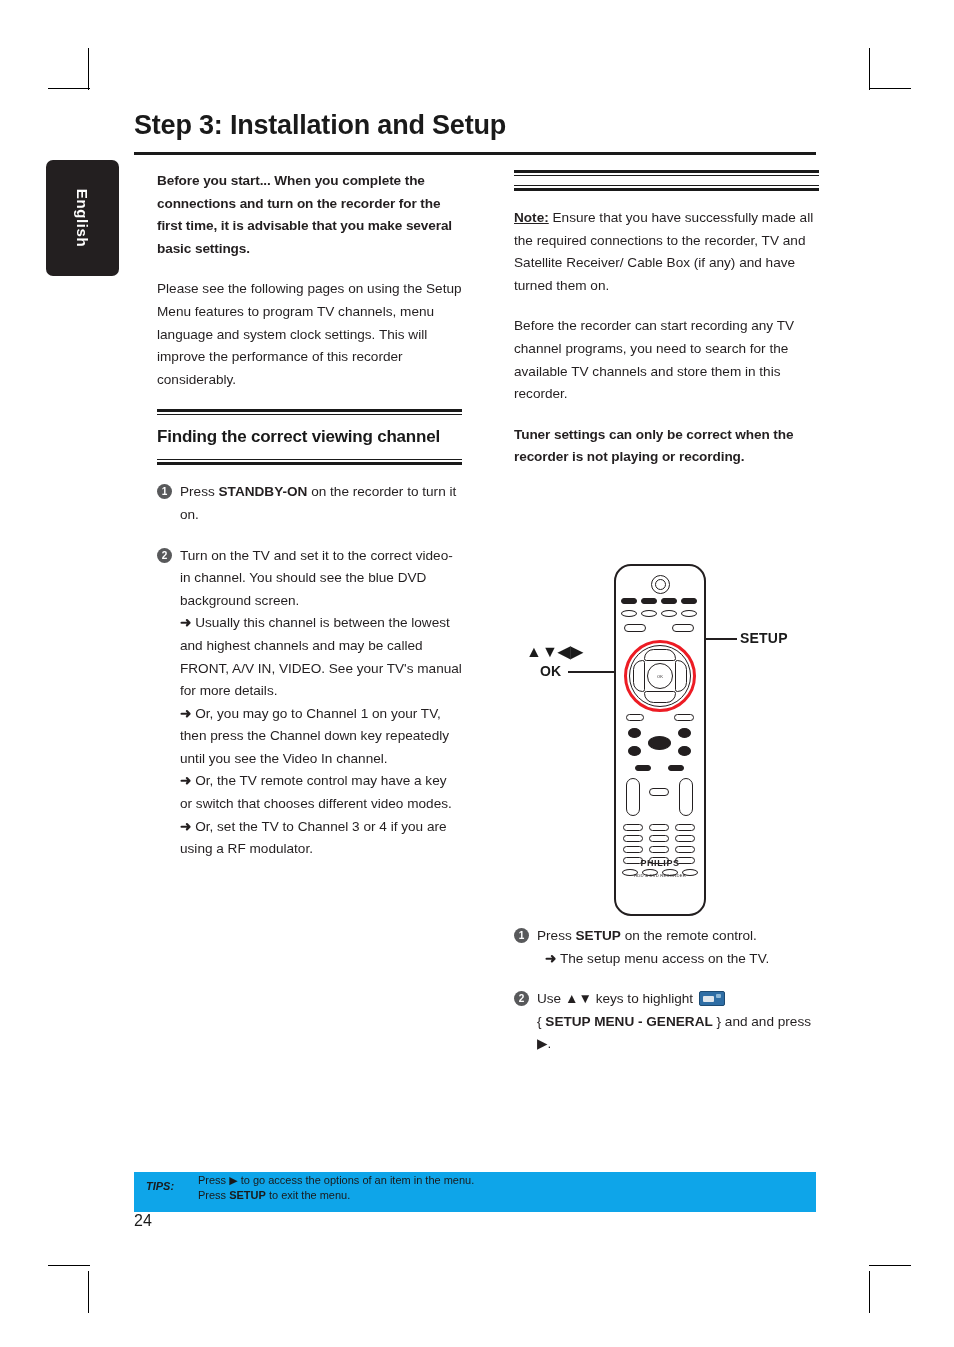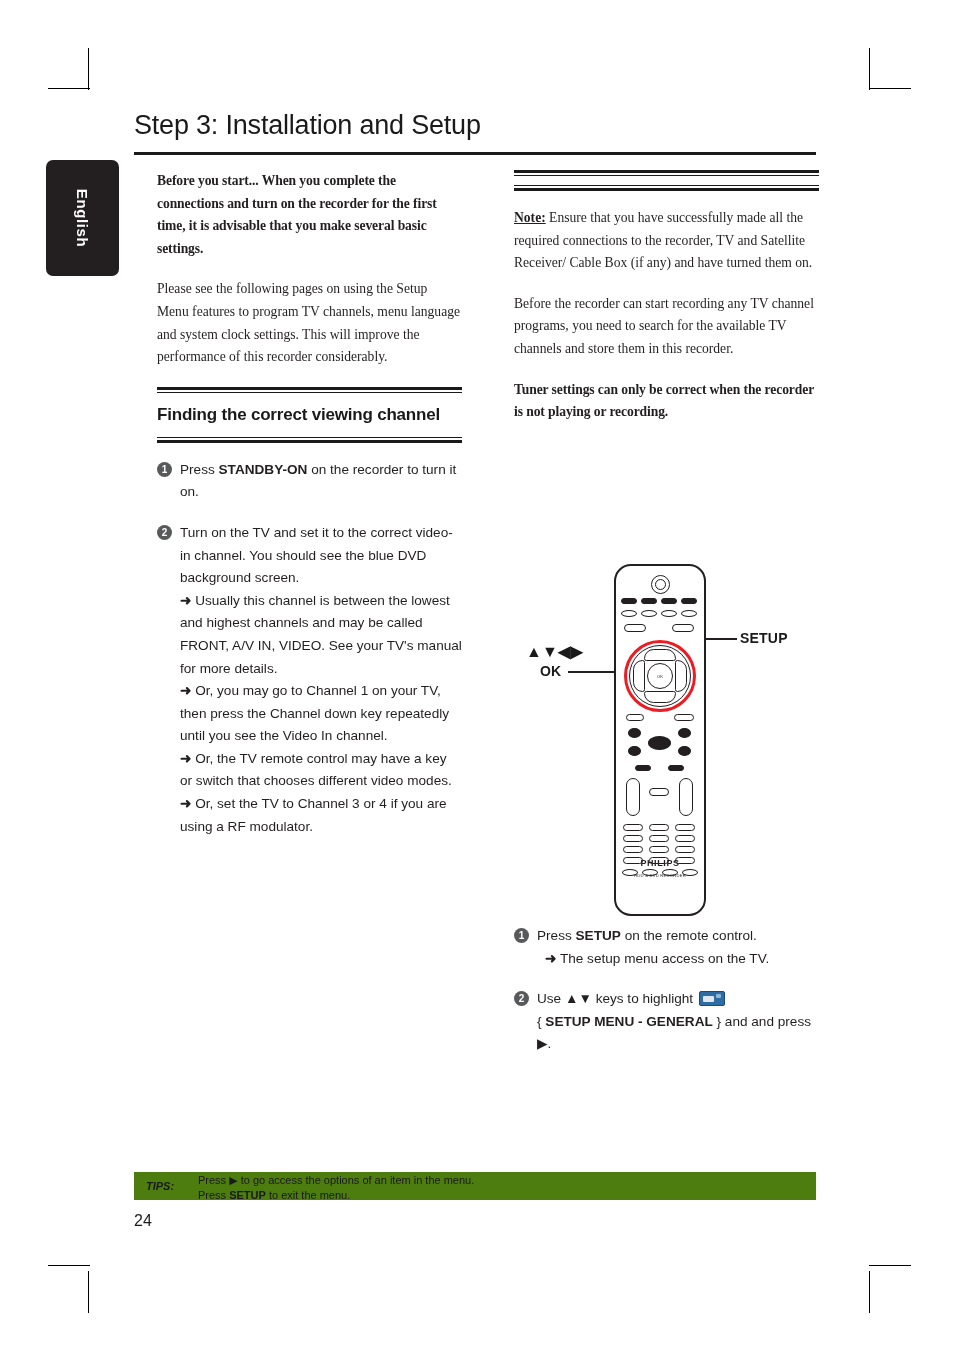--- a/index.html
+++ b/index.html
@@ -56,21 +56,21 @@
     font-size: 15px;
     letter-spacing: 0.6px;
   }
 
   
   #page-title {
     position: absolute;
     left: 134px;
     top: 110px;
     font-size: 27px;
-    font-weight: normal;
+    font-weight: bold;
     letter-spacing: -0.2px;
     color: #1a1a1a;
   }
   #title-rule {
     position: absolute;
     left: 134px;
     top: 152px;
     width: 682px;
     height: 3px;
     background: #1a1a1a;
@@ -80,21 +80,21 @@
   .col {
     position: absolute;
     width: 305px;
     font-size: 13.6px;
     line-height: 22.6px;
     color: #231f20;
   }
   #col-left  { left: 157px; top: 170px; }
   #col-right { left: 514px; top: 170px; }
 
-  p { margin: 0 0 18px 0; font-family: Liberation Serif, serif; }
+  p { margin: 0 0 18px 0; }
 
   .bold-block {
     font-weight: bold;
     letter-spacing: -0.1px;
   }
 
   
   .sect {
     margin: 14px 0 16px 0;
     position: relative;
@@ -290,22 +290,22 @@
     background: #8fb8d6;
     border-radius: 1px;
   }
 
   
   #tips {
     position: absolute;
     left: 134px;
     top: 1172px;
     width: 682px;
-    height: 28px;
-    background: #4d7c0f;
+    height: 40px;
+    background: #0ea5e9;
   }
   #tips .tips-label {
     position: absolute;
     left: 12px;
     top: 8px;
     font-size: 11px;
     font-style: italic;
     font-weight: bold;
     color: #1a1a1a;
   }

